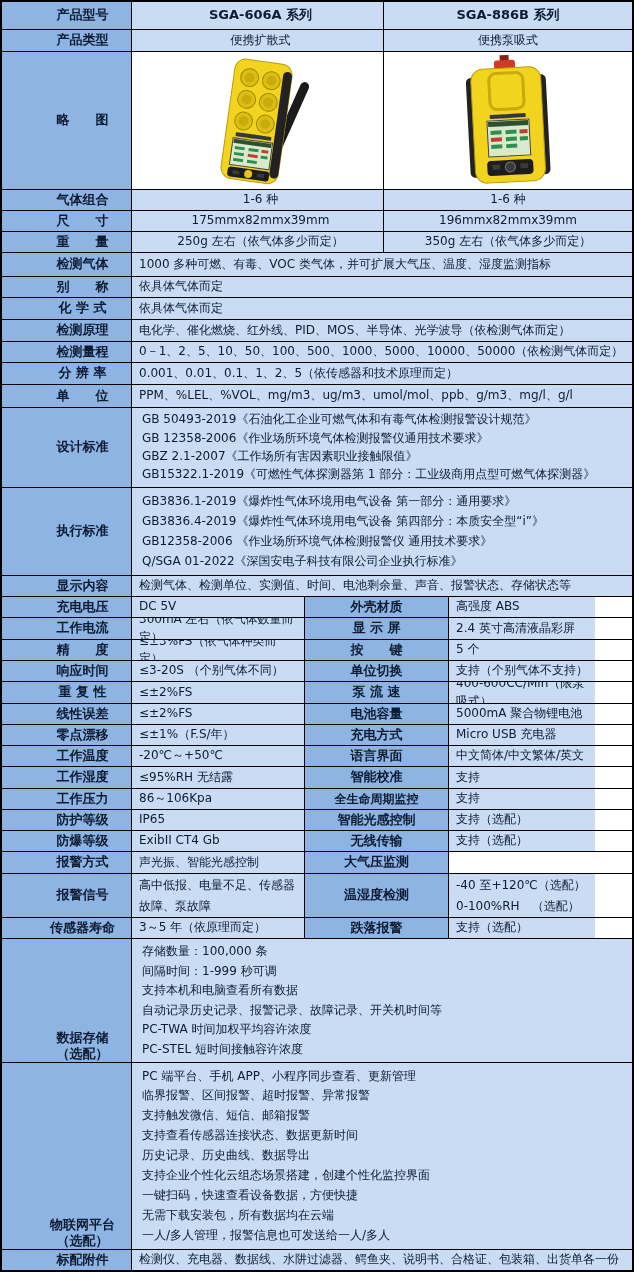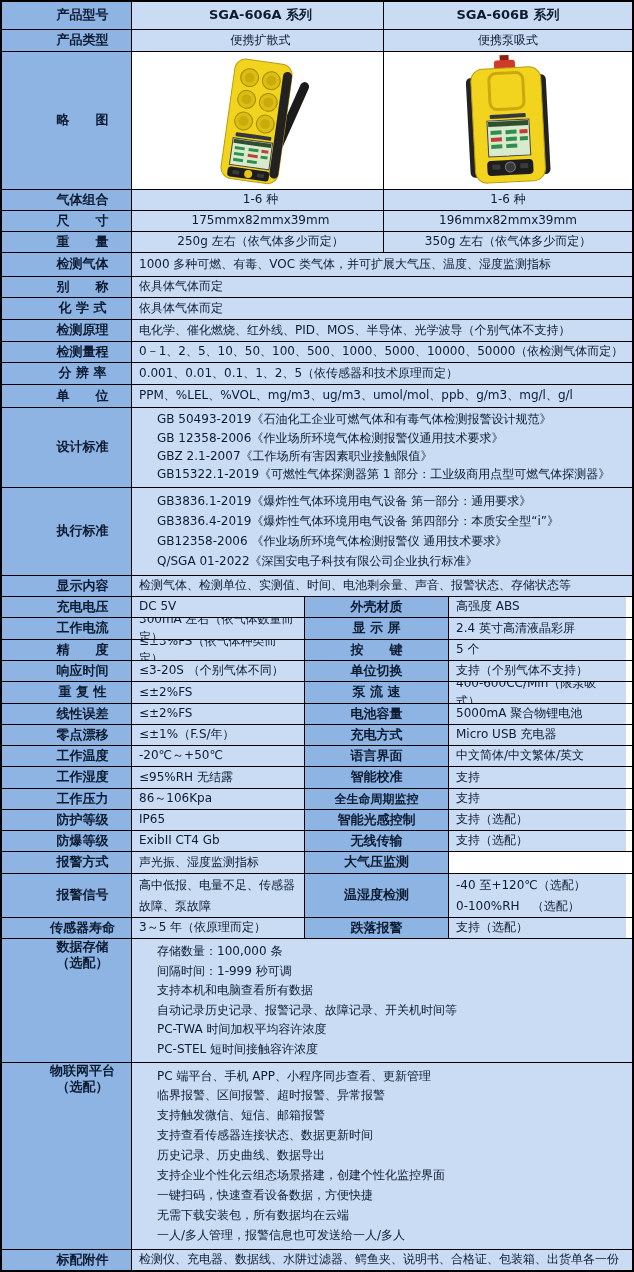--- a/index.html
+++ b/index.html
@@ -11,39 +11,39 @@
   .c{box-sizing:border-box;border-right:1px solid #000;overflow:hidden;
      display:flex;align-items:center;}
   .c.last{border-right:none;}
   .lab{background:#8db4e2;font-weight:bold;font-size:13px;justify-content:center;
        text-align:center;line-height:1.25;}
   .val{background:#c9dcf3;font-size:12px;padding:0 7px;white-space:pre-line;line-height:1.45;}
   .vcenter{justify-content:center;padding:0 2px;}
   .w1{width:130px;padding-left:32px;}      
   .w2{width:173px;}      
   .w3{width:144px;}      
-  .w4{width:177px;}      
+  .w4{width:146px;}      
   .colA{width:252px;padding-left:8px;}
   .colB{width:248px;}
   .wfull{width:500px;}
   .imgcell{background:#ffffff;justify-content:center;align-items:center;padding:0;}
-  .lines{flex-direction:column;justify-content:space-evenly;align-items:stretch;padding:2px 25px;}
+  .lines{flex-direction:column;justify-content:space-evenly;align-items:stretch;padding:2px 10px;}
   .lines .ln{white-space:nowrap;}
-  .lab2{flex-direction:column;justify-content:flex-start;}
+  .lab2{flex-direction:column;justify-content:flex-end;}
   svg{display:block;}
 </style>
 </head>
 <body>
 
 <div class="tbl">
 
   <div class="r" style="height:28px">
     <div class="c lab w1">产品型号</div>
     <div class="c val vcenter colA" style="font-weight:bold;font-size:13px">SGA-606A 系列</div>
-    <div class="c val vcenter colB last" style="font-weight:bold;font-size:13px">SGA-606B 系列</div>
+    <div class="c val vcenter colB last" style="font-weight:bold;font-size:13px">SGA-886B 系列</div>
   </div>
 
   <div class="r" style="height:22px">
     <div class="c lab w1">产品类型</div>
     <div class="c val vcenter colA">便携扩散式</div>
     <div class="c val vcenter colB last">便携泵吸式</div>
   </div>
 
   <div class="r" style="height:138px">
     <div class="c lab w1">略　　图</div>
@@ -134,21 +134,21 @@
   <div class="r" style="height:21px">
     <div class="c lab w1">别　　称</div>
     <div class="c val wfull last">依具体气体而定</div>
   </div>
   <div class="r" style="height:22px">
     <div class="c lab w1">化 学 式</div>
     <div class="c val wfull last">依具体气体而定</div>
   </div>
   <div class="r" style="height:22px">
     <div class="c lab w1">检测原理</div>
-    <div class="c val wfull last">电化学、催化燃烧、红外线、PID、MOS、半导体、光学波导（个别气体不支持）</div>
+    <div class="c val wfull last">电化学、催化燃烧、红外线、PID、MOS、半导体、光学波导（依检测气体而定）</div>
   </div>
   <div class="r" style="height:21px">
     <div class="c lab w1">检测量程</div>
     <div class="c val wfull last">0－1、2、5、10、50、100、500、1000、5000、10000、50000（依检测气体而定）</div>
   </div>
   <div class="r" style="height:22px">
     <div class="c lab w1">分 辨 率</div>
     <div class="c val wfull last">0.001、0.01、0.1、1、2、5（依传感器和技术原理而定）</div>
   </div>
   <div class="r" style="height:23px">
@@ -248,21 +248,21 @@
     <div class="c val w4 last">支持（选配）</div>
   </div>
   <div class="r" style="height:21px">
     <div class="c lab w1">防爆等级</div>
     <div class="c val w2">ExibII CT4 Gb</div>
     <div class="c lab w3">无线传输</div>
     <div class="c val w4 last">支持（选配）</div>
   </div>
   <div class="r" style="height:22px">
     <div class="c lab w1">报警方式</div>
-    <div class="c val w2">声光振、湿度监测指标</div>
+    <div class="c val w2">声光振、智能光感控制</div>
     <div class="c lab w3">大气压监测</div>
   </div>
   <div class="r" style="height:44px">
     <div class="c lab w1">报警信号</div>
     <div class="c val w2" style="white-space:normal;line-height:1.7">高中低报、电量不足、传感器故障、泵故障</div>
     <div class="c lab w3">温湿度检测</div>
     <div class="c val w4 last" style="line-height:1.7">-40 至+120℃（选配）
 0-100%RH　（选配）</div>
   </div>
   <div class="r" style="height:21px">

